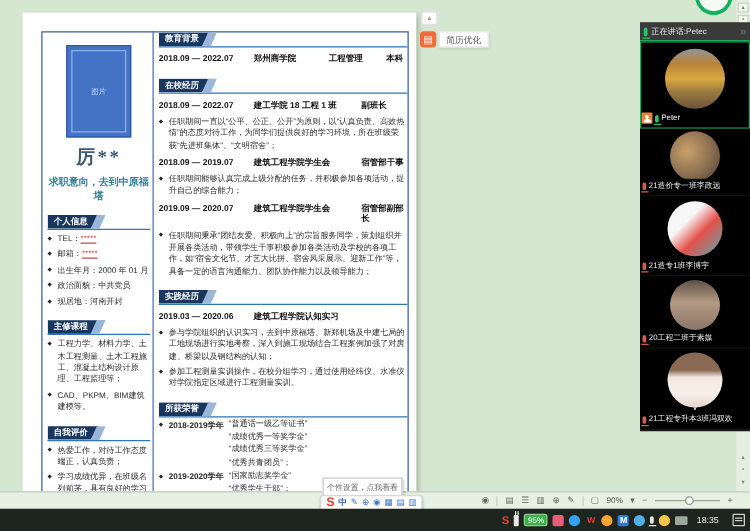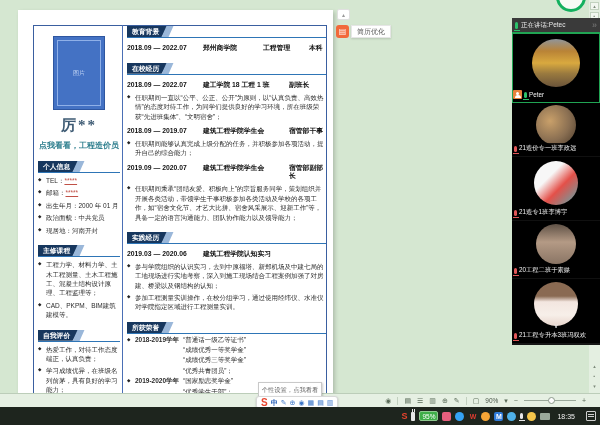--- a/index.html
+++ b/index.html
@@ -153,21 +153,21 @@
 
     <div class="page">
       <div class="frame"></div>
       <div class="col-divider"></div>
 
       <div class="col-left">
         <div class="photo-box">
           <span class="photo-label">图片</span>
         </div>
         <div class="cv-name">厉**</div>
-        <div class="cv-intent">点我看看，工程造价员</div>
+        <div class="cv-intent">求职意向，去到中原福塔</div>
 
         <div class="sec-h">
           <span class="ribbon">个人信息</span>
           <span class="rib-tail"></span>
         </div>
         <div class="b"><span>TEL：</span><span class="val-red">*****</span></div>
         <div class="b"><span>邮箱：</span><span class="val-red">*****</span></div>
         <div class="b"><span>出生年月：</span><span>2000 年 01 月</span></div>
         <div class="b"><span>政治面貌：</span><span>中共党员</span></div>
         <div class="b"><span>现居地：</span><span>河南开封</span></div>

